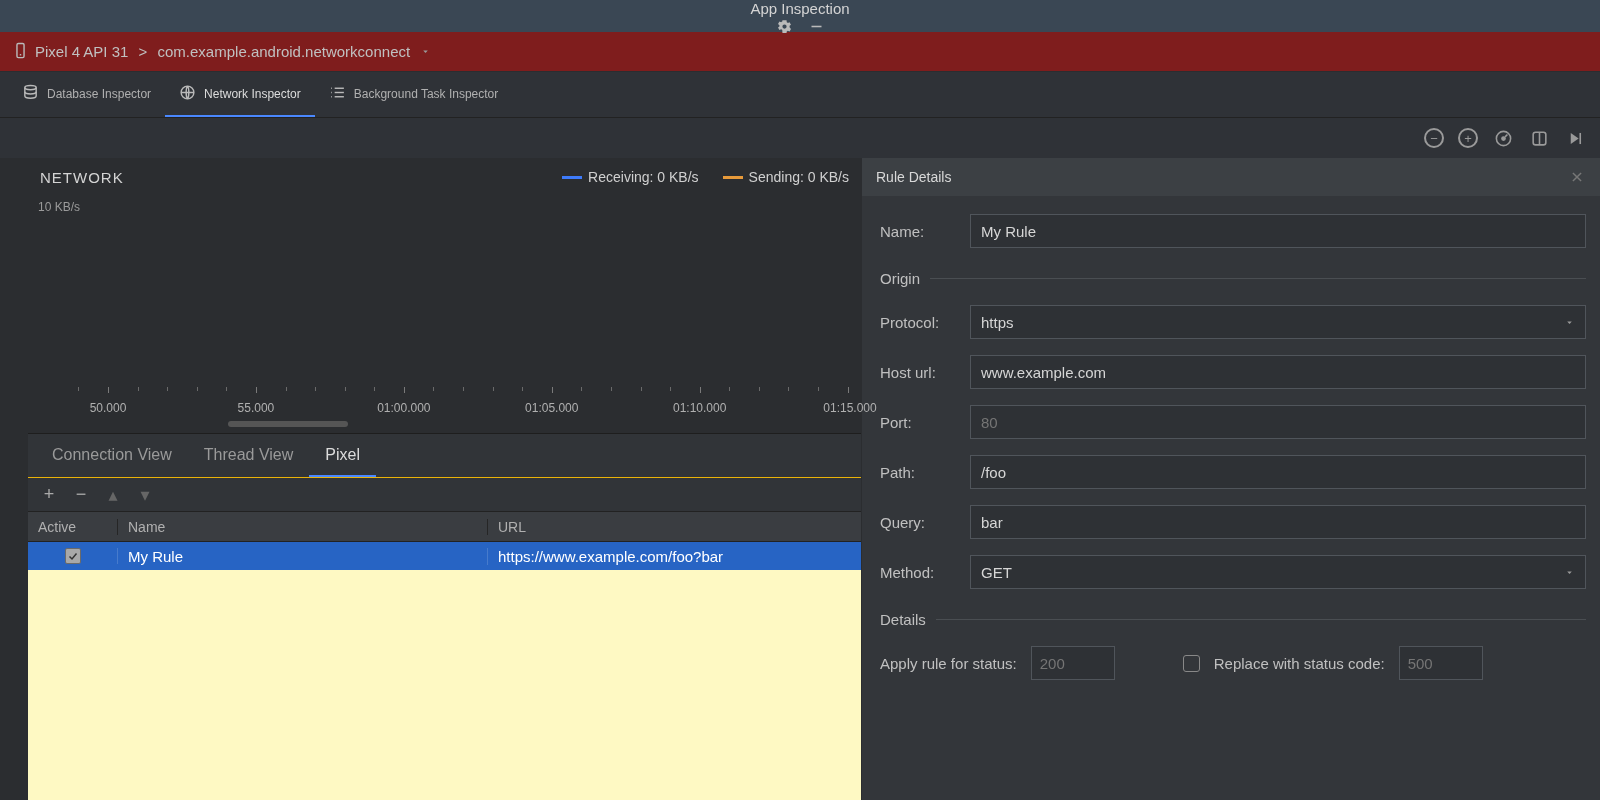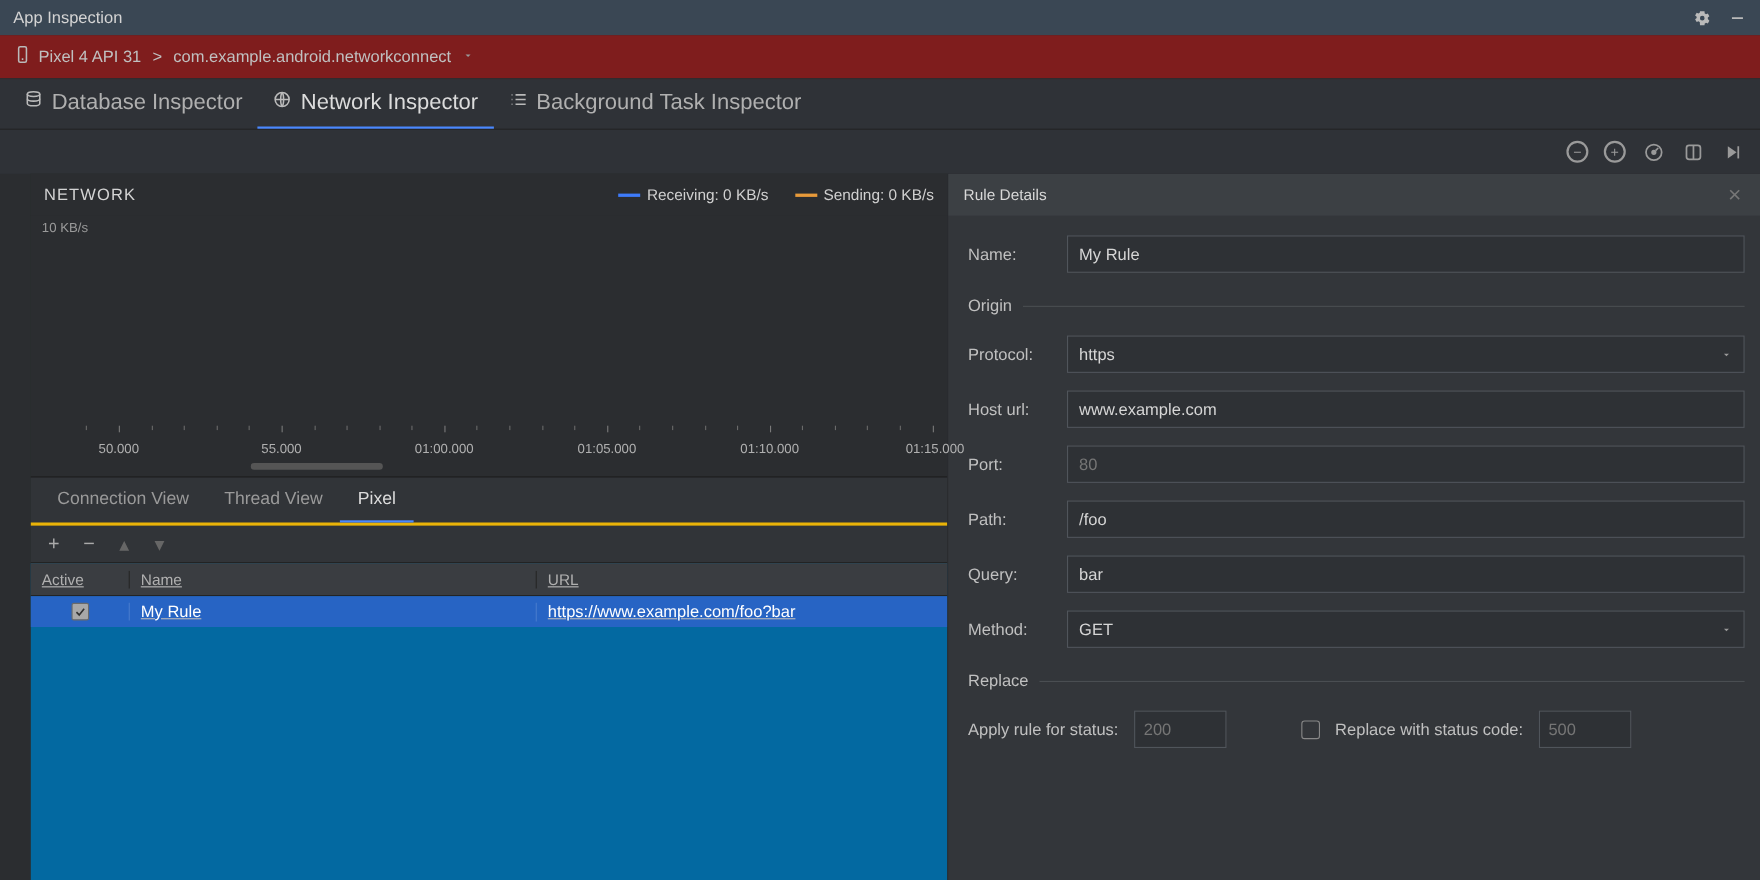--- a/index.html
+++ b/index.html
@@ -12,20 +12,21 @@
   color: #bababa;
   overflow: hidden;
 }
 .title-bar {
   height: 32px;
   background: #3a4754;
   display: flex;
   align-items: center;
   padding: 0 12px;
   justify-content: space-between;
+  flex-direction: column;
 }
 .title-bar .title { color: #d4d4d4; font-size: 15px; }
 .title-bar .actions { display: flex; gap: 14px; align-items: center; }
 .icon-btn { width: 18px; height: 18px; display: inline-flex; align-items: center; justify-content: center; cursor: pointer; color: #bababa; }
 .breadcrumb-bar {
   height: 40px;
   background: #7f1d1d;
   display: flex;
   align-items: center;
   padding: 0 12px;
@@ -39,21 +40,21 @@
   align-items: stretch;
   padding: 0 8px;
   border-bottom: 1px solid #222;
 }
 .tabs-bar .tab {
   display: flex;
   align-items: center;
   gap: 8px;
   padding: 0 14px;
   color: #b0b0b0;
-  font-size: 20px;
+  font-size: 12px;
   cursor: pointer;
   border-bottom: 2px solid transparent;
 }
 .tabs-bar .tab.active { border-bottom-color: #4a88ff; color: #dcdcdc; }
 .toolbar-row {
   height: 40px;
   background: #2f3237;
   display: flex;
   justify-content: flex-end;
   align-items: center;
@@ -107,36 +108,36 @@
 .tick { position: absolute; width: 1px; height: 6px; background: #7a7a7a; top: 0; }
 .tick.minor { height: 4px; background: #6a6a6a; }
 .tlabel { position: absolute; top: 14px; transform: translateX(-50%); font-size: 12px; color: #b0b0b0; }
 .scrub { position: absolute; bottom: 0; left: 200px; width: 120px; height: 6px; background: #555; border-radius: 3px; }
 .subtabs {
   height: 44px;
   background: #313438;
   display: flex;
   align-items: stretch;
   padding: 0 8px;
-  border-bottom: 3px solid #eab308;
+  border-bottom: 1px solid #eab308;
 }
 .subtabs .stab {
   display: flex; align-items: center;
   padding: 0 16px; color: #9a9a9a; font-size: 16px;
   cursor: pointer; border-bottom: 2px solid transparent;
 }
 .subtabs .stab.active { color: #dcdcdc; border-bottom-color: #4a88ff; }
 .small-toolbar {
   height: 34px;
   background: #313438;
   display: flex; align-items: center; gap: 14px; padding: 0 12px;
   border-bottom: 1px solid #222;
 }
 .small-toolbar .sb { color: #aaa; font-size: 18px; cursor: pointer; width: 18px; text-align:center; }
-.table { flex: 1; background: #0369a1; text-decoration: underline; }
+.table { flex: 1; background: #fef9c3; }
 .thead { display: flex; height: 30px; align-items: center; background: #3a3d41; font-size: 14px; color: #b0b0b0; border-bottom: 1px solid #222;}
 .thead .cell, .trow .cell { padding: 0 10px; }
 .col-active { width: 90px; border-right: 1px solid #262626; }
 .col-name { width: 370px; border-right: 1px solid #262626; }
 .col-url { flex: 1; }
 .trow { display: flex; height: 28px; align-items: center; background: #2764c4; color: #fff; font-size: 15px; }
 .trow .col-active { display:flex; justify-content:center; border-right: 1px solid rgba(255,255,255,.15);}
 .trow .col-name { border-right: 1px solid rgba(255,255,255,.15);}
 .chk { width: 16px; height: 16px; background: #a8a8a8; border: 1px solid #6a6a6a; display: inline-flex; align-items:center; justify-content:center; border-radius:2px;}
 .chk svg { stroke: #333; }
@@ -411,21 +412,21 @@
         <div class="flabel">Method:</div>
         <div class="fselect">
           <span>GET</span>
           <svg width="11" height="11" viewBox="0 0 24 24" fill="#9a9a9a">
               <path d="M7 10l5 5 5-5z"></path>
             </svg>
         </div>
       </div>
 
       <div class="section-sep">
-        <span>Replace</span>
+        <span>Details</span>
         <div class="line"></div>
       </div>
 
       <div class="resp-row">
         <span class="flabel2">Apply rule for status:</span>
         <input class="small-input" placeholder="200" style="">
         <span style="flex:0 0 40px;"></span>
         <span class="chkbox"></span>
         <span class="flabel2">Replace with status code:</span>
         <input class="small-input" placeholder="500" style="">

